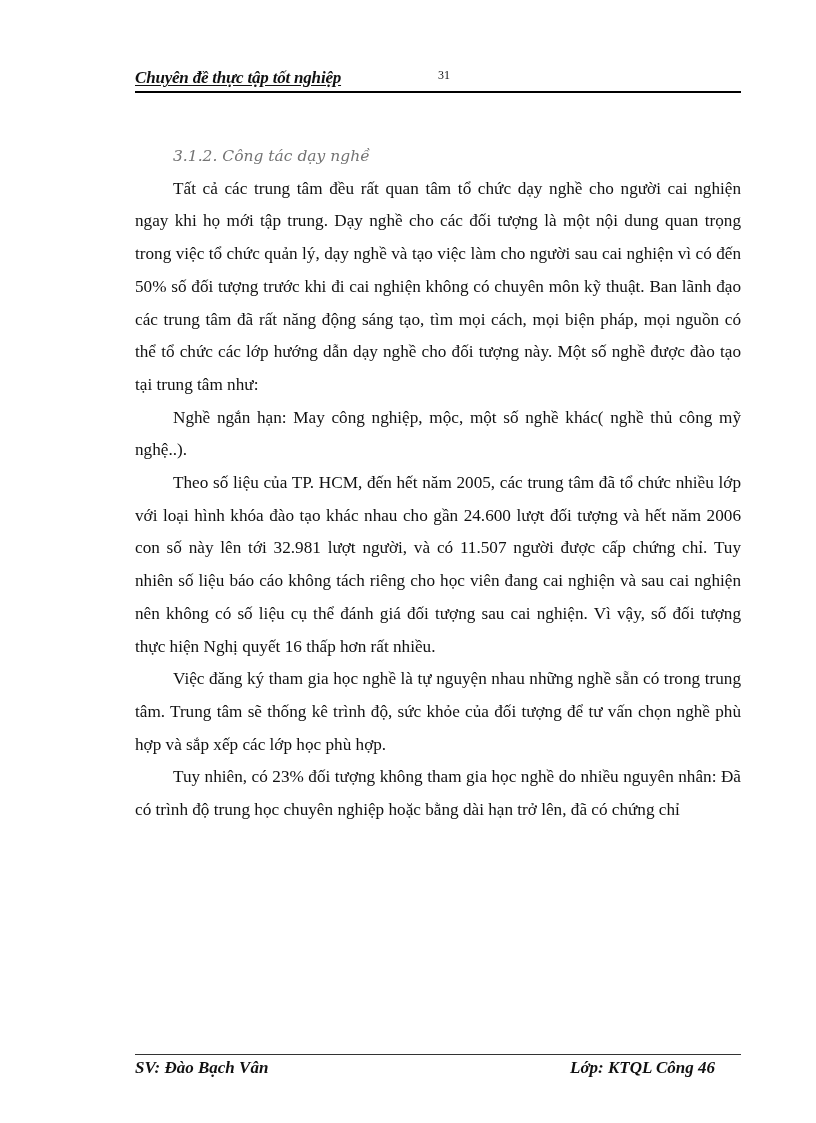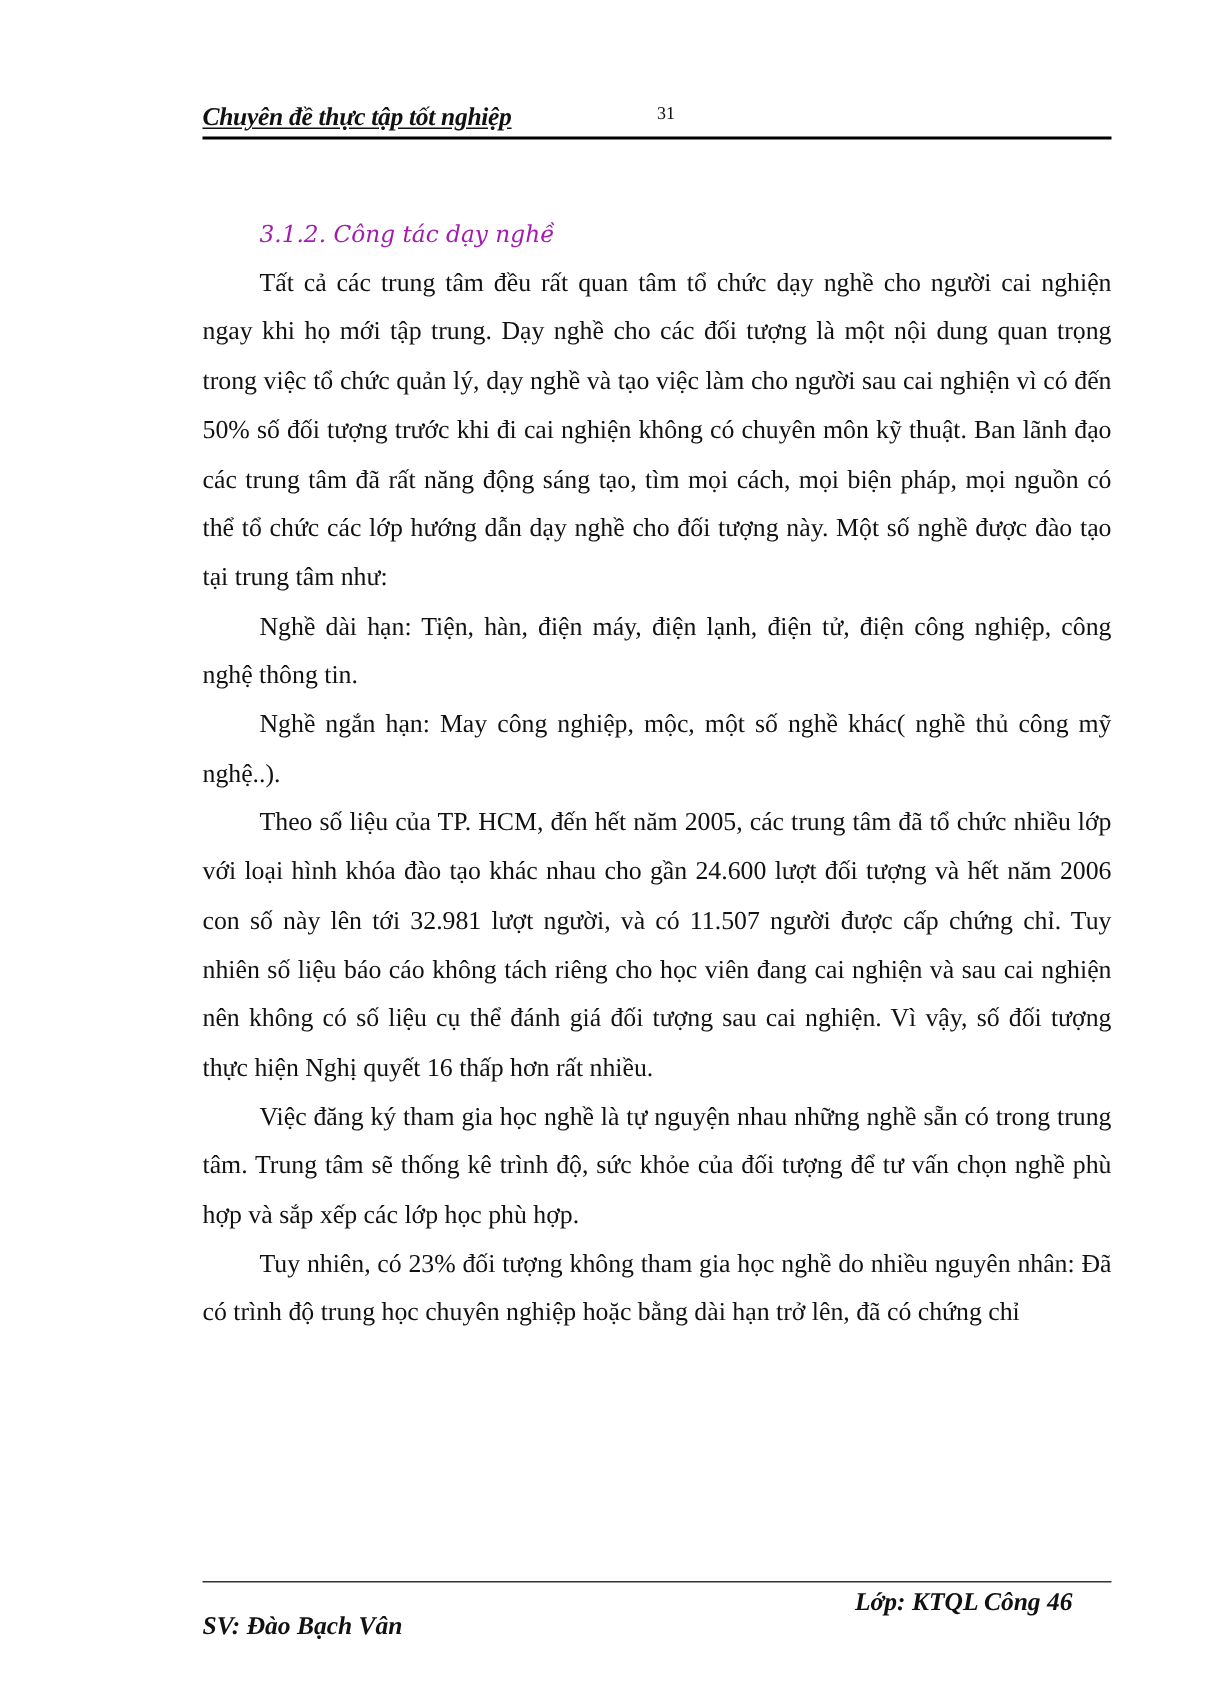--- a/index.html
+++ b/index.html
@@ -9,46 +9,45 @@
 
   .header { position: absolute; left: 135px; top: 56px; width: 606px; height: 26px; }
   .header-title { position: absolute; left: 0; top: 0; font-size: 17px; font-weight: bold; font-style: italic;
                   text-decoration: underline; text-underline-offset: 2px; white-space: nowrap; letter-spacing: -0.2px; }
   .header-page { position: absolute; left: 303px; top: 0; font-size: 12px; }
   .header-rule { position: absolute; left: 135px; top: 79px; width: 606px; height: 0; border-top: 2.5px solid #000; }
 
   .body { position: absolute; left: 135px; top: 128px; width: 606px; font-size: 17.2px; line-height: 32.7px; }
   .p { margin: 0; text-align: justify; }
   .p.indent { text-indent: 38px; }
-  .heading { margin: 0; padding-left: 38px; font-style: italic; font-family: "DejaVu Serif", serif; font-size: 15.5px; color: #a21caf; }
+  .heading { margin: 0; padding-left: 38px; font-style: italic; font-family: "DejaVu Serif", serif; font-size: 15.5px; color: #737373; }
 
   .footer-rule { position: absolute; left: 135px; top: 1042px; width: 606px; height: 0; border-top: 1px solid #333; }
   .footer { position: absolute; left: 135px; top: 1046px; width: 580px; height: 24px;
             font-size: 17px; font-weight: bold; font-style: italic; }
-  .footer-left { position: absolute; left: 0; top: 0; white-space: nowrap; margin-top: 16px; }
+  .footer-left { position: absolute; left: 0; top: 0; white-space: nowrap; }
   .footer-right { position: absolute; right: 0; top: 0; white-space: nowrap; font-style: italic; }
 
   .page-edge { position: absolute; left: 16px; top: 1121px; width: 790px; height: 0;
                border-top: 1px dotted #c9c9d6; }
 </style>
 </head>
 <body>
 
 <div class="page">
 
   <div class="header">
     <span class="header-title">Chuyên đề thực tập tốt nghiệp</span>
     <span class="header-page">31</span>
   </div>
   <div class="header-rule"></div>
 
   <div class="body">
     <p class="heading">3.1.2. Công tác dạy nghề</p>
     <p class="p indent">Tất cả các trung tâm đều rất quan tâm tổ chức dạy nghề cho người cai nghiện ngay khi họ mới tập trung. Dạy nghề cho các đối tượng là một nội dung quan trọng trong việc tổ chức quản lý, dạy nghề và tạo việc làm cho người sau cai nghiện vì có đến 50% số đối tượng trước khi đi cai nghiện không có chuyên môn kỹ thuật. Ban lãnh đạo các trung tâm đã rất năng động sáng tạo, tìm mọi cách, mọi biện pháp, mọi nguồn có thể tổ chức các lớp hướng dẫn dạy nghề cho đối tượng này. Một số nghề được đào tạo tại trung tâm như:</p>
-    <p class="p indent">Nghề dài hạn: Tiện, hàn, điện máy, điện lạnh, điện tử, điện công nghiệp, công nghệ thông tin.</p>
     <p class="p indent">Nghề ngắn hạn: May công nghiệp, mộc, một số nghề khác( nghề thủ công mỹ nghệ..).</p>
     <p class="p indent">Theo số liệu của TP. HCM, đến hết năm 2005, các trung tâm đã tổ chức nhiều lớp với loại hình khóa đào tạo khác nhau cho gần 24.600 lượt đối tượng và hết năm 2006 con số này lên tới 32.981 lượt người, và có 11.507 người được cấp chứng chỉ. Tuy nhiên số liệu báo cáo không tách riêng cho học viên đang cai nghiện và sau cai nghiện nên không có số liệu cụ thể đánh giá đối tượng sau cai nghiện. Vì vậy, số đối tượng thực hiện Nghị quyết 16 thấp hơn rất nhiều.</p>
     <p class="p indent">Việc đăng ký tham gia học nghề là tự nguyện nhau những nghề sẵn có trong trung tâm. Trung tâm sẽ thống kê trình độ, sức khỏe của đối tượng để tư vấn chọn nghề phù hợp và sắp xếp các lớp học phù hợp.</p>
     <p class="p indent">Tuy nhiên, có 23% đối tượng không tham gia học nghề do nhiều nguyên nhân: Đã có trình độ trung học chuyên nghiệp hoặc bằng dài hạn trở lên, đã có chứng chỉ</p>
   </div>
 
   <div class="footer-rule"></div>
   <div class="footer">
     <span class="footer-left">SV: Đào Bạch Vân</span>
     <span class="footer-right">Lớp: KTQL Công 46</span>

